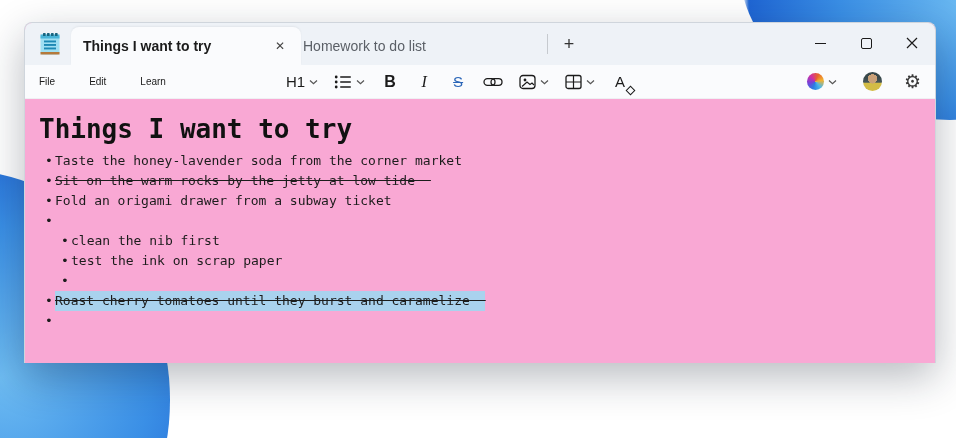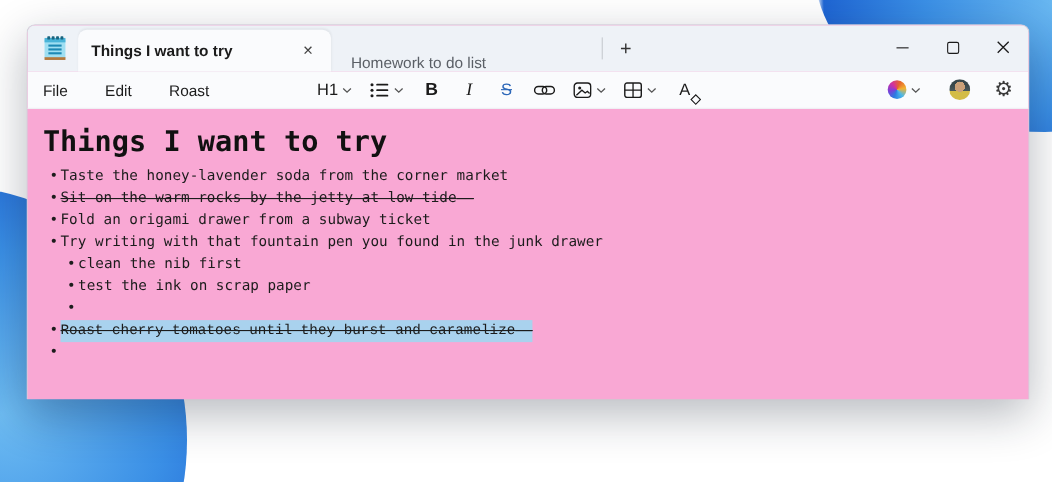--- a/index.html
+++ b/index.html
@@ -22,35 +22,35 @@
 
   
   .tabbar { height:42px; background:#eef2f7; display:flex; align-items:flex-end; position:relative; }
   .app-icon-wrap { align-self:center; padding:0 10px 0 14px; display:flex; }
   .tab { display:flex; align-items:center; height:38px; }
   .tab.active { width:230px; background:#fafbfd; border-radius:8px 8px 0 0;
     box-shadow:0 -1px 2px rgba(0,0,0,.05); padding:0 10px 0 12px; }
   .tab.active .tab-label { font-size:14px; font-weight:700; color:#1b1b1b; flex:1; }
   .tab-close { width:22px; height:22px; border-radius:4px; display:flex; align-items:center; justify-content:center;
     font-size:12px; color:#444; cursor:default; }
-  .tab.inactive { width:246px; padding:0 10px 0 18px;align-items:flex-end; }
+  .tab.inactive { width:246px; padding:0 10px 0 2px; }
   .tab.inactive .tab-label { font-size:14px; color:#5a5f66; }
   .tab-divider { width:1px; height:20px; background:#c6cacf; align-self:center; }
   .new-tab { width:30px; height:28px; align-self:center; margin-left:6px; display:flex; align-items:center;
     justify-content:center; font-size:18px; color:#333; border-radius:4px; }
   .win-controls { position:absolute; right:0; top:0; height:40px; display:flex; }
   .win-btn { width:46px; height:40px; display:flex; align-items:center; justify-content:center; }
   .min-glyph { width:11px; height:0; border-top:1.4px solid #1b1b1b; }
   .max-glyph { width:11px; height:11px; border:1.3px solid #1b1b1b; border-radius:2px; }
 
   
   .toolbar { height:34px; background:#fafbfd; display:flex; align-items:center; padding:0 14px;
     border-bottom:1px solid #eef0f3; }
-  .menu-item { font-size:14px; color:#1b1b1b; margin-right:34px; }
-  .fmt-group { display:flex; align-items:center; margin-left:60px;justify-content:flex-end; }
+  .menu-item { font-size:10px; color:#1b1b1b; margin-right:34px; }
+  .fmt-group { display:flex; align-items:center; margin-left:82px;justify-content:flex-end; }
   .tbtn { display:flex; align-items:center; justify-content:center; height:28px; min-width:26px;
     padding:0 4px; border-radius:4px; color:#1b1b1b; }
   .tbtn + .tbtn { margin-left:8px; }
   .chev { margin-left:4px; display:flex; }
   .h1-label { font-size:15px; }
   .b-label { font-weight:bold; font-size:16px; }
   .i-label { font-style:italic; font-family:"Liberation Serif", serif; font-size:16px; }
   .s-label { font-size:15px; text-decoration:line-through; color:var(--accent-strike,#2b66b8); }
   .clear-fmt { position:relative; font-size:15px; }
   .clear-fmt .diamond { position:absolute; right:-1px; bottom:2px; width:7px; height:7px; background:#fafbfd;
@@ -68,21 +68,21 @@
   
   .editor { padding:15px 14px 0 14px; font-family:"DejaVu Sans Mono", monospace; color:#1c1c1c; }
   .doc-title { font-family:"DejaVu Sans Mono", monospace; font-weight:bold; font-size:26px; line-height:30px; color:#111; }
   .doc-list { margin-top:7px; }
   .line { display:flex; align-items:baseline; font-size:13px; line-height:20px; height:20px; }
   .line .bullet { width:10px; flex:none; }
   .line.lvl1 { padding-left:6px; }
   .line.lvl2 { padding-left:22px; }
   .line.strike .item-text { text-decoration:line-through;text-align:center; }
   .line.strike .item-text::after { content:"\00a0\00a0"; text-decoration:line-through; }
-  .line.selected .item-text { background:var(--selection,#a9d2ee);font-family:Liberation Mono, monospace; }
+  .line.selected .item-text { background:var(--selection,#a9d2ee); }
 </style>
 </head>
 <body>
 
 <div class="wallpaper">
   <div class="bloom-tr"></div>
   <div class="bloom-bl"></div>
 </div>
 
 <div class="window">
@@ -126,21 +126,21 @@
         <svg width="12" height="12" viewBox="0 0 12 12">
           <path d="M1 1 L11 11 M11 1 L1 11" stroke="#1b1b1b" stroke-width="1.2" fill="none"></path>
         </svg>
       </div>
     </div>
   </div>
 
   <div class="toolbar">
     <span class="menu-item">File</span>
     <span class="menu-item">Edit</span>
-    <span class="menu-item">Roast</span>
+    <span class="menu-item">Learn</span>
 
     <div class="fmt-group">
       <div class="tbtn">
         <span class="h1-label">H1</span>
         <span class="chev">
           <svg width="9" height="6" viewBox="0 0 9 6">
               <path d="M1 1.5 L4.5 4.8 L8 1.5" stroke="#555" stroke-width="1.2" fill="none"></path>
             </svg>
         </span>
       </div>
@@ -233,21 +233,20 @@
         <div class="line lvl1 strike">
           <span class="bullet">•</span>
           <span class="item-text">Sit on the warm rocks by the jetty at low tide</span>
         </div>
         <div class="line lvl1">
           <span class="bullet">•</span>
           <span class="item-text">Fold an origami drawer from a subway ticket</span>
         </div>
         <div class="line lvl1">
           <span class="bullet">•</span>
-          <span class="item-text">Try writing with that fountain pen you found in the junk drawer</span>
         </div>
         <div class="line lvl2">
           <span class="bullet">•</span>
           <span class="item-text">clean the nib first</span>
         </div>
         <div class="line lvl2">
           <span class="bullet">•</span>
           <span class="item-text">test the ink on scrap paper</span>
         </div>
         <div class="line lvl2">

